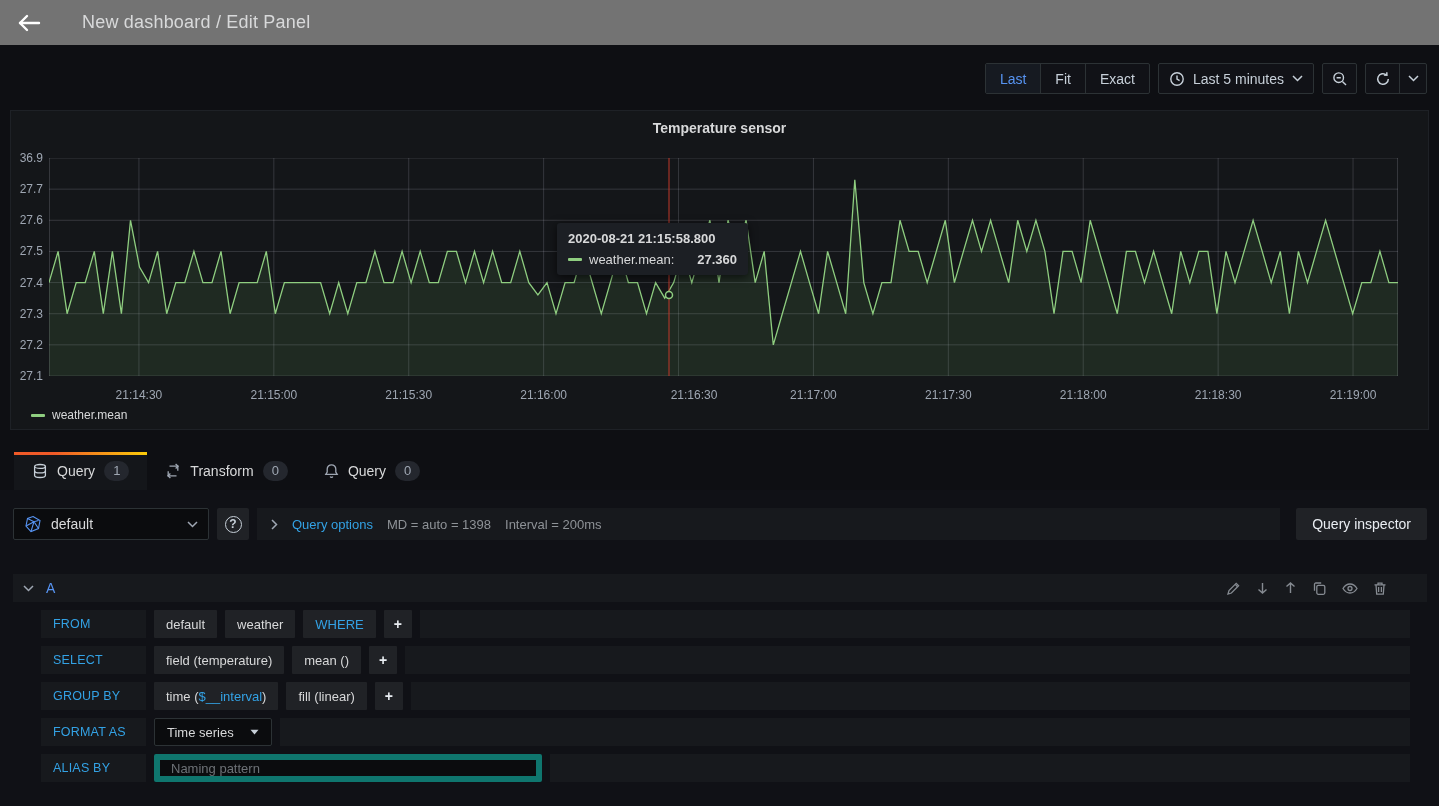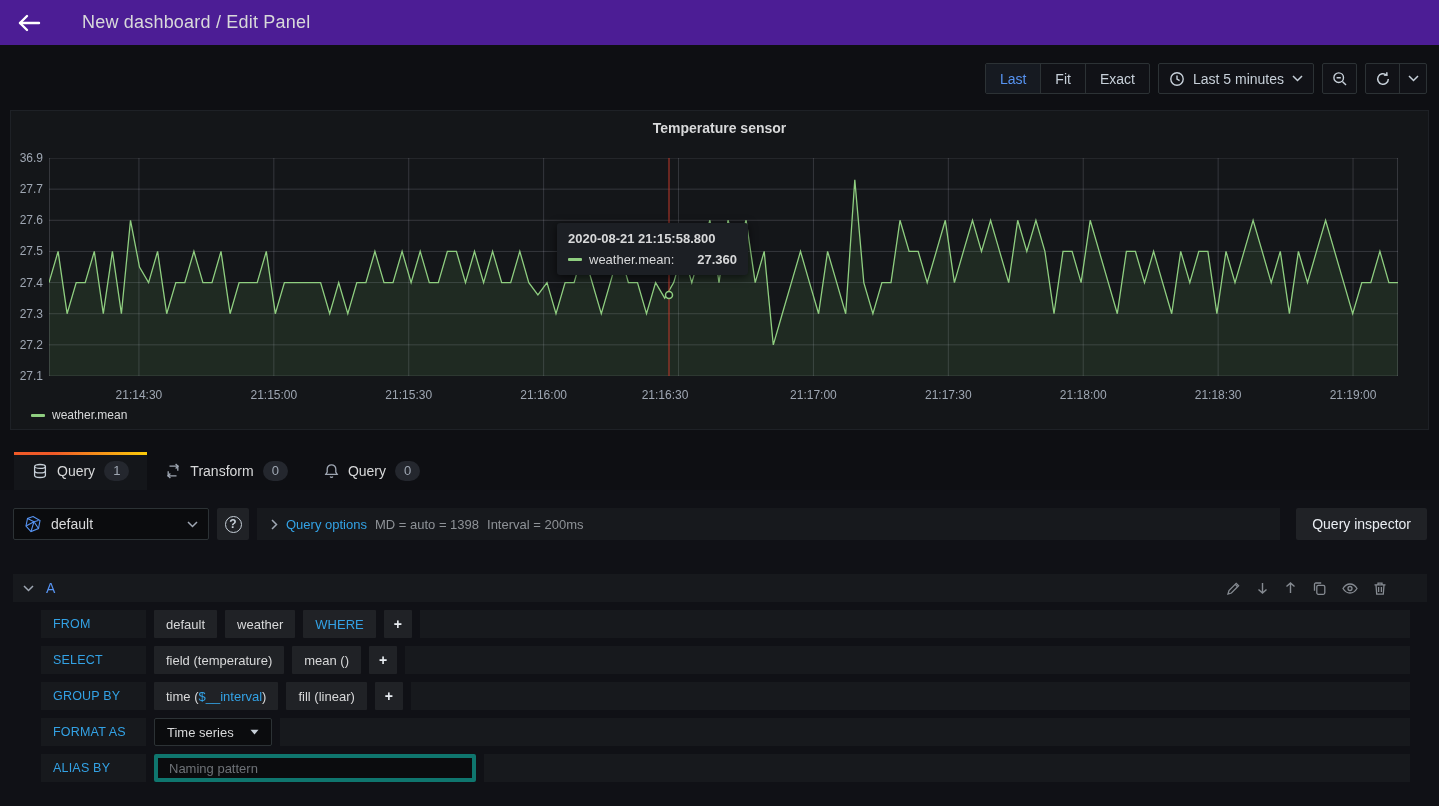--- a/index.html
+++ b/index.html
@@ -1,20 +1,20 @@
 <!DOCTYPE html>
 <html><head>
 <meta charset="utf-8">
 <style>
   * { margin:0; padding:0; box-sizing:border-box; }
   html,body { width:1439px; height:806px; overflow:hidden; }
   body { background:#0e0f13; font-family:"Liberation Sans", sans-serif; color:#d8d9da; }
 
   
-  .header { height:45px; background:#4c1d95; display:flex; align-items:center; padding:0 16px; }
+  .header { height:45px; background:#737373; display:flex; align-items:center; padding:0 16px; }
   .back-btn { width:44px; height:45px; display:flex; align-items:center; justify-content:flex-start; cursor:pointer; }
   .header-title { font-size:18px; color:#d8d9da; margin-left:22px; letter-spacing:.2px; }
 
   
   .toolbar { display:flex; justify-content:flex-end; align-items:center; gap:8px; margin:18px 12px 0 0; height:31px; }
   .btn-group { display:flex; border:1px solid #2c3235; border-radius:2px; background:#111217; height:31px; overflow:hidden; }
   .fit-btn { padding:0 14px; display:flex; align-items:center; font-size:14px; color:#c7d0d9; cursor:pointer; border-right:1px solid #2c3235; }
   .fit-btn:last-child { border-right:none; }
   .fit-btn.active { color:#5794f2; background:#161a21; }
   .tool-btn { display:flex; align-items:center; gap:8px; padding:0 10px; font-size:14px; color:#c7d0d9; cursor:pointer; }
@@ -44,39 +44,39 @@
   .badge { background:#24272e; color:#9fa7b3; border-radius:11px; padding:2px 9px; font-size:13px; line-height:16px; }
 
   
   .content { background:#101116; min-height:316px; padding:18px 12px 14px 13px; }
   .ds-row { display:flex; align-items:center; }
   .ds-picker { width:196px; height:32px; background:#0b0c0e; border:1px solid #2c3235; border-radius:2px;
       display:flex; align-items:center; padding:0 10px; gap:9px; cursor:pointer; }
   .ds-name { font-size:14px; color:#d8d9da; flex:1; }
   .help-btn { width:32px; height:32px; margin-left:8px; background:#202226; border-radius:2px; display:flex; align-items:center; justify-content:center; cursor:pointer; }
   .q-circle { width:17px; height:17px; border:1.5px solid #c7d0d9; border-radius:50%; color:#c7d0d9; font-size:12px; font-weight:700; display:flex; align-items:center; justify-content:center; }
-  .options-bar { flex:1; height:32px; background:#17191d; margin-left:8px; display:flex; align-items:center; gap:8px; padding:0 14px; cursor:pointer; }
+  .options-bar { flex:1; height:32px; background:#17191d; margin-left:8px; display:flex; align-items:center; gap:14px; padding:0 14px; cursor:pointer; }
   .options-label { color:#33a2e5; font-size:13px; font-weight:500; }
   .options-meta { color:#8e9297; font-size:13px; }
   .inspector-btn { height:32px; margin-left:16px; background:#202226; border-radius:2px; padding:0 16px; display:flex; align-items:center; font-size:14px; color:#e9edf2; cursor:pointer; }
 
   .query-header { margin-top:34px; height:28px; background:#17191d; display:flex; align-items:center; padding:0 10px; }
   .ref-id { color:#5794f2; font-size:14px; margin-left:12px; }
   .qh-icons { margin-left:auto; display:flex; align-items:center; gap:15px; padding-right:30px; }
   .qh-icon { cursor:pointer; display:flex; }
 
   .qrow { display:flex; gap:8px; height:28px; margin:8px 0 0 28px; align-items:stretch; }
   .qlabel { width:105px; background:#17191d; color:#33a2e5; font-size:12.5px; font-weight:500; display:flex; align-items:center; padding-left:12px; flex:none; letter-spacing:.2px; }
   .qseg { background:#202226; color:#d8d9da; font-size:13px; display:flex; align-items:center; padding:0 12px; border-radius:1px; cursor:pointer; white-space:nowrap; }
   .qseg .var { color:#33a2e5; }
   .qseg.keyword { color:#33a2e5; font-weight:500; }
   .qseg.plus { padding:0 10px; font-weight:700; color:#e9edf2; font-size:14px; }
   .qfiller { flex:1; background:#17191d; margin-right:17px; }
   .qselect { background:#0b0c0e; border:1px solid #2c3235; border-radius:2px; display:flex; align-items:center; gap:16px; padding:0 12px; color:#d8d9da; font-size:13px; cursor:pointer; }
-  .qinput { width:322px; background:#0b0c0e; border:4px solid #0f766e; border-radius:2px; color:#d8d9da; padding:0 11px; font-size:13px; outline:none; font-family:"Liberation Sans", sans-serif; }
+  .qinput { width:388px; background:#0b0c0e; border:6px solid #0f766e; border-radius:2px; color:#d8d9da; padding:0 11px; font-size:13px; outline:none; font-family:"Liberation Sans", sans-serif; }
   .qinput::placeholder { color:#6e7277; }
 
   svg.icon { display:block; }
 </style>
 </head>
 <body>
 
 <div class="header">
   <div class="back-btn">
     <svg class="icon" width="26" height="22" viewBox="0 0 26 22" fill="none" stroke="#ffffff" stroke-width="2.4" stroke-linecap="round" stroke-linejoin="round">
@@ -170,21 +170,21 @@
       <div class="axis-label y-label" style="left: 2px; top: 164.571px;">27.4</div>
       <div class="axis-label y-label" style="left: 2px; top: 195.714px;">27.3</div>
       <div class="axis-label y-label" style="left: 2px; top: 226.857px;">27.2</div>
       <div class="axis-label y-label" style="left: 2px; top: 258px;">27.1</div>
     </div>
   <div id="x-axis">
       <div class="axis-label x-label" style="left: 127.933px;">21:14:30</div>
       <div class="axis-label x-label" style="left: 262.833px;">21:15:00</div>
       <div class="axis-label x-label" style="left: 397.733px;">21:15:30</div>
       <div class="axis-label x-label" style="left: 532.633px;">21:16:00</div>
-      <div class="axis-label x-label" style="left: 654px;">21:16:30</div>
+      <div class="axis-label x-label" style="left: 683px;">21:16:30</div>
       <div class="axis-label x-label" style="left: 802.433px;">21:17:00</div>
       <div class="axis-label x-label" style="left: 937.333px;">21:17:30</div>
       <div class="axis-label x-label" style="left: 1072.23px;">21:18:00</div>
       <div class="axis-label x-label" style="left: 1207.13px;">21:18:30</div>
       <div class="axis-label x-label" style="left: 1342.03px;">21:19:00</div>
     </div>
 
   <div class="legend">
     <span class="series-dash" style="background: rgb(143, 206, 128);"></span>
     <span>weather.mean</span>

